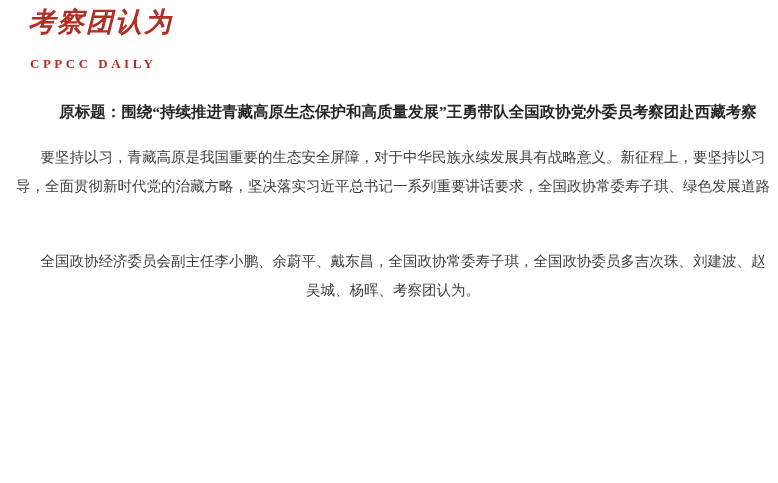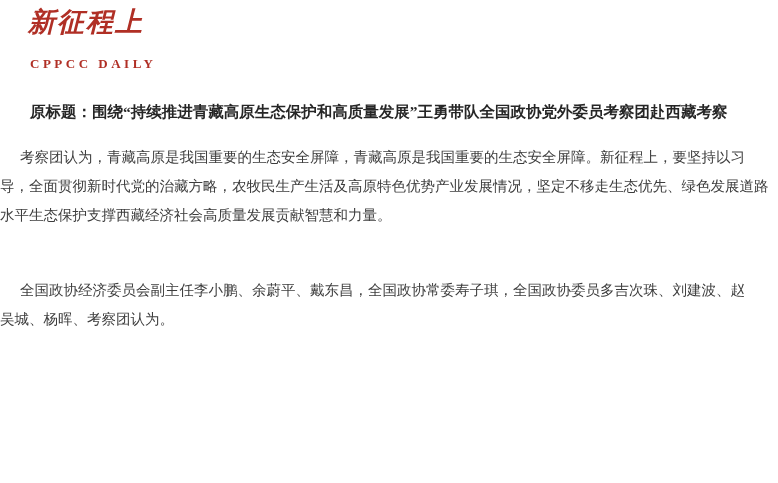--- a/index.html
+++ b/index.html
@@ -35,20 +35,22 @@
     color: var(--brand);
     font-weight: bold;
     font-size: 13px;
     line-height: 15px;
     letter-spacing: 3.5px;
     margin: 20px 0 0 2px;
     white-space: nowrap;
   }
   
   .article {
+    padding-left: 8px;
+    text-align: center;
   }
   .article-title {
     margin-top: 26px;
     font-size: 15.5px;
     font-weight: bold;
     line-height: 30px;
     color: var(--title-color);
     text-indent: 30px;
     white-space: nowrap;
     overflow: hidden;
@@ -65,31 +67,30 @@
     color: var(--body-color);
     white-space: nowrap;
     overflow: hidden;
   }
 </style>
 </head>
 <body>
 
 <header class="masthead">
   <div>
-    <div class="logo-cn">新征程上</div>
+    <div class="logo-cn">考察团认为</div>
     <div class="logo-en">CPPCC DAILY</div>
   </div>
 </header>
 
 <main class="article">
   <h1 class="article-title">原标题：围绕“持续推进青藏高原生态保护和高质量发展”王勇带队全国政协党外委员考察团赴西藏考察</h1>
   <div class="article-body">
       <div class="para">
-        <div class="line" style="text-indent: 20px;">考察团认为，青藏高原是我国重要的生态安全屏障，青藏高原是我国重要的生态安全屏障。新征程上，要坚持以习</div>
-        <div class="line">导，全面贯彻新时代党的治藏方略，农牧民生产生活及高原特色优势产业发展情况，坚定不移走生态优先、绿色发展道路</div>
-        <div class="line">水平生态保护支撑西藏经济社会高质量发展贡献智慧和力量。</div>
+        <div class="line" style="text-indent: 20px;">要坚持以习，青藏高原是我国重要的生态安全屏障，对于中华民族永续发展具有战略意义。新征程上，要坚持以习</div>
+        <div class="line">导，全面贯彻新时代党的治藏方略，坚决落实习近平总书记一系列重要讲话要求，全国政协常委寿子琪、绿色发展道路</div>
       </div>
       <div class="para">
         <div class="line" style="text-indent: 20px; margin-top: 46px;">全国政协经济委员会副主任李小鹏、余蔚平、戴东昌，全国政协常委寿子琪，全国政协委员多吉次珠、刘建波、赵</div>
         <div class="line">吴城、杨晖、考察团认为。</div>
       </div>
     </div>
 </main>
 
 </body></html>

